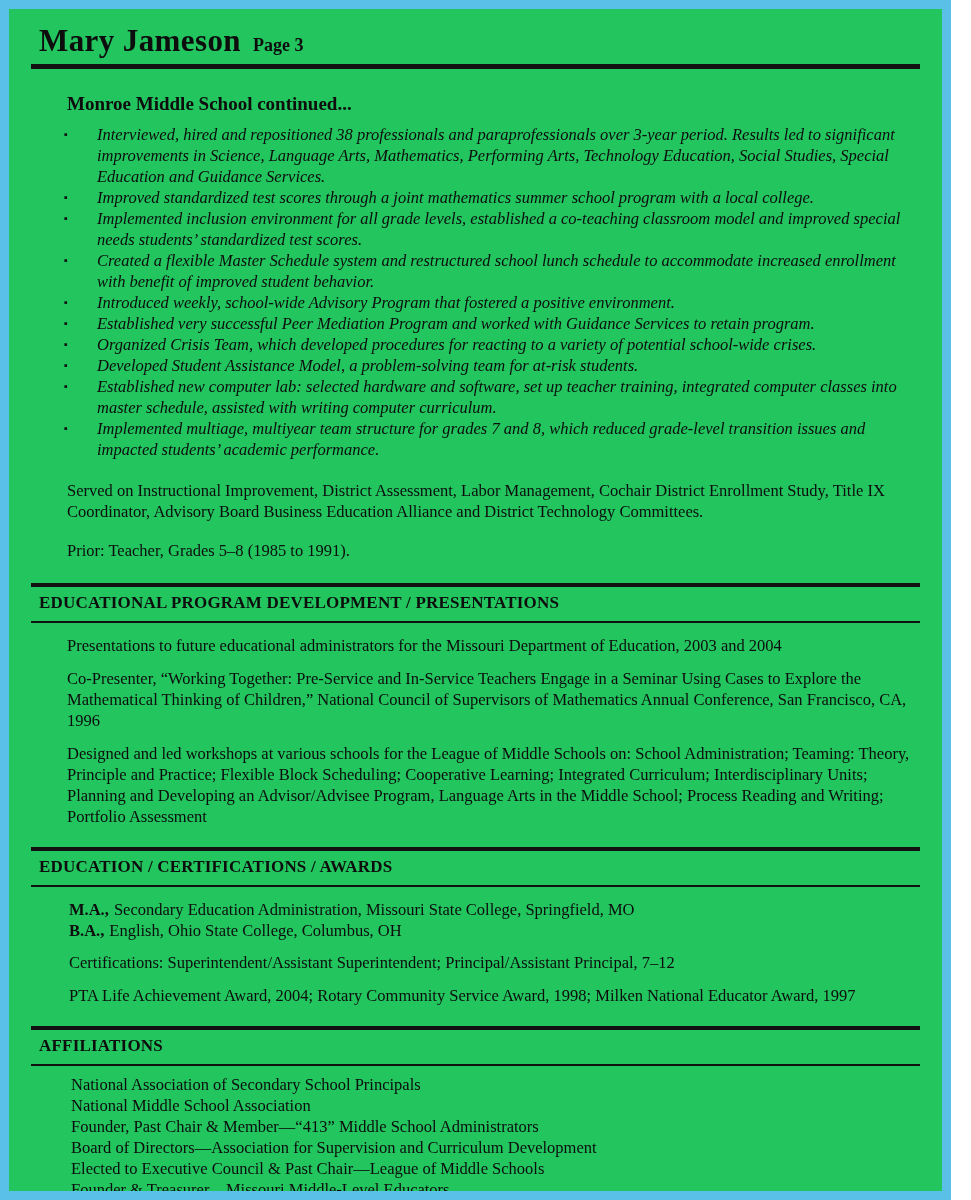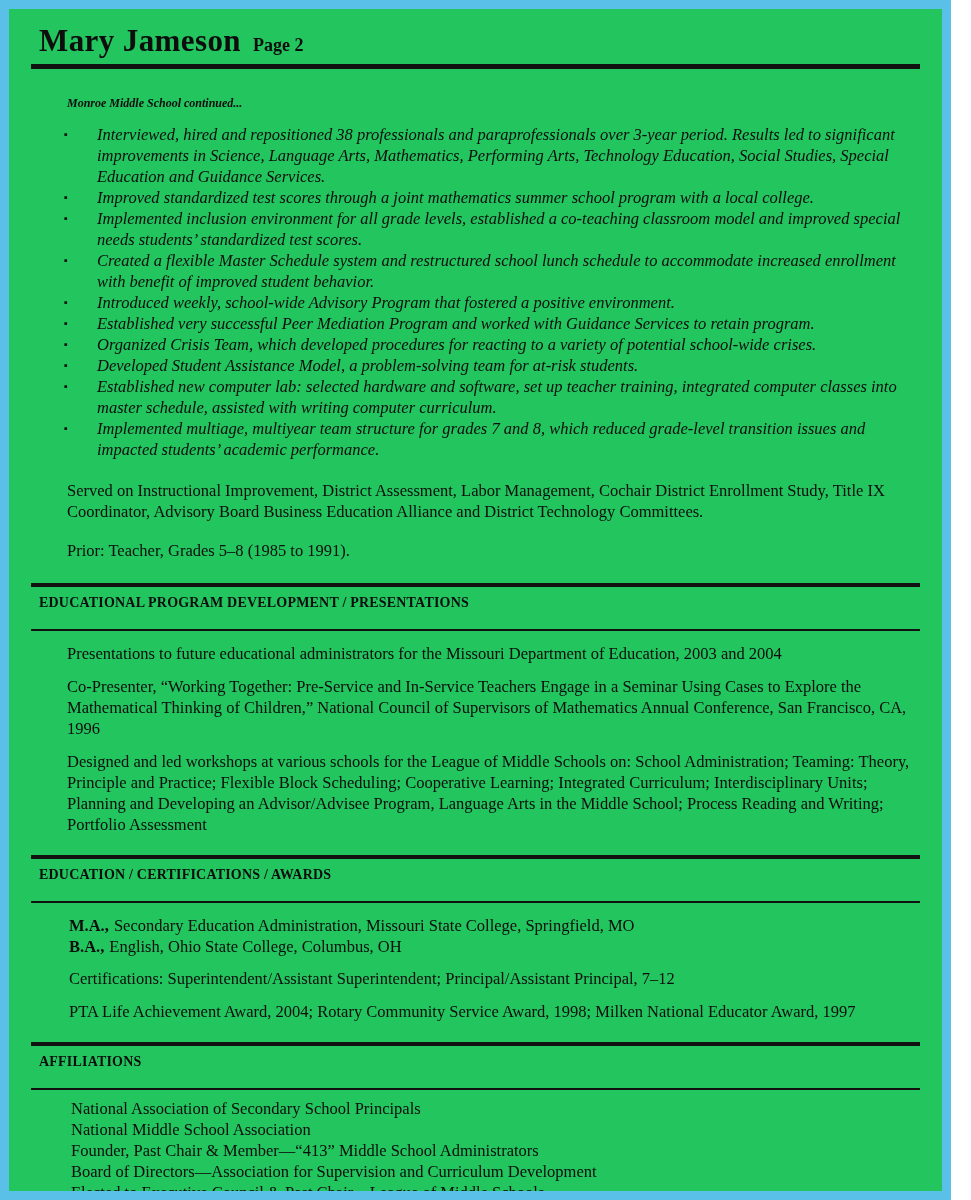--- a/index.html
+++ b/index.html
@@ -18,34 +18,34 @@
   }
 
   
   .header-line { display: flex; align-items: baseline; gap: 12px; padding-left: 8px; margin-top: 2px; }
   .name { font-size: 31px; font-weight: 700; letter-spacing: 0.4px; }
   .pageno { font-size: 18px; font-weight: 700; }
   .rule-xl { height: 5px; background: #111; margin-top: 5px; }
 
   
   .body-copy { font-size: 16.5px; line-height: 21px; }
-  .school-title { margin: 24px 0 8px 36px; font-size: 12px; font-weight: 700; font-style: italic; }
+  .school-title { margin: 24px 0 8px 36px; font-size: 19px; font-weight: 700; }
 
   ul.bullets { list-style: none; margin: 10px 0 0 33px; }
   ul.bullets li { display: flex; }
   .sq { width: 33px; flex: 0 0 33px; font-size: 11px; line-height: 21px; color: #111; }
   .btxt { flex: 1; padding-right: 14px; font-style: italic; }
 
   .summary { margin: 20px 14px 0 36px; }
   .prior { margin: 18px 0 6px 36px; }
 
   
   .sec-rule-top { height: 4px; background: #111; }
   .sec-rule-bot { height: 2px; background: #111; }
-  h2.sec-head { font-size: 14px; font-weight: 700; letter-spacing: 0.2px; padding: 5px 8px 16px 8px; }
+  h2.sec-head { font-size: 17px; font-weight: 700; letter-spacing: 0.2px; padding: 5px 8px 8px 8px; }
 
   .sec-presentations { margin-top: 22px; }
   .sec-education { margin-top: 20px; }
   .sec-affiliations { margin-top: 20px; }
 
   .sec-par { margin: 12px 10px 0 36px; font-family: Liberation Serif, serif; }
   .deg-list { margin: 12px 0 0 38px; }
   .deg-label { font-weight: 700; margin-right: 5px; }
   .cert-line { margin: 11px 0 0 38px; }
   .awards-line { margin: 12px 0 0 38px; }
@@ -53,21 +53,21 @@
   ul.aff-list { list-style: none; margin: 8px 0 0 40px; }
   ul.aff-list li { line-height: 21px; }
 </style>
 </head>
 <body>
 
 <div class="frame">
 
   <div class="header-line">
     <span class="name">Mary Jameson</span>
-    <span class="pageno">Page 2</span>
+    <span class="pageno">Page 3</span>
   </div>
   <div class="rule-xl"></div>
 
   <div class="body-copy">
 
     <p class="school-title">Monroe Middle School continued...</p>
 
     <ul class="bullets">
       <li>
         <span class="sq">▪</span>

